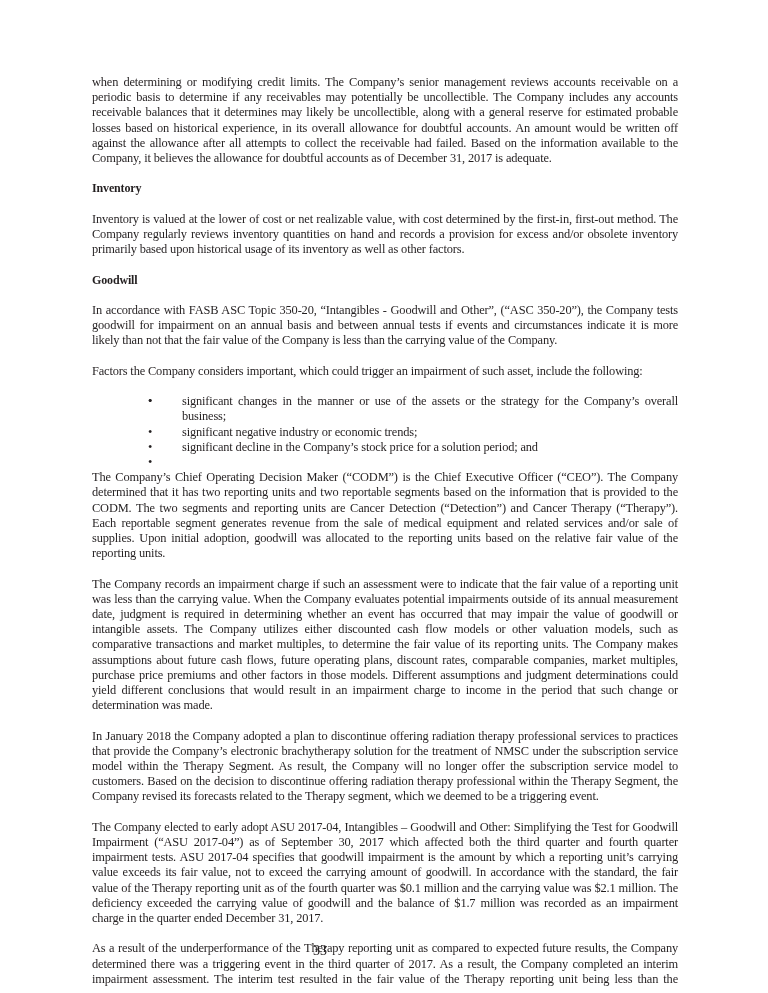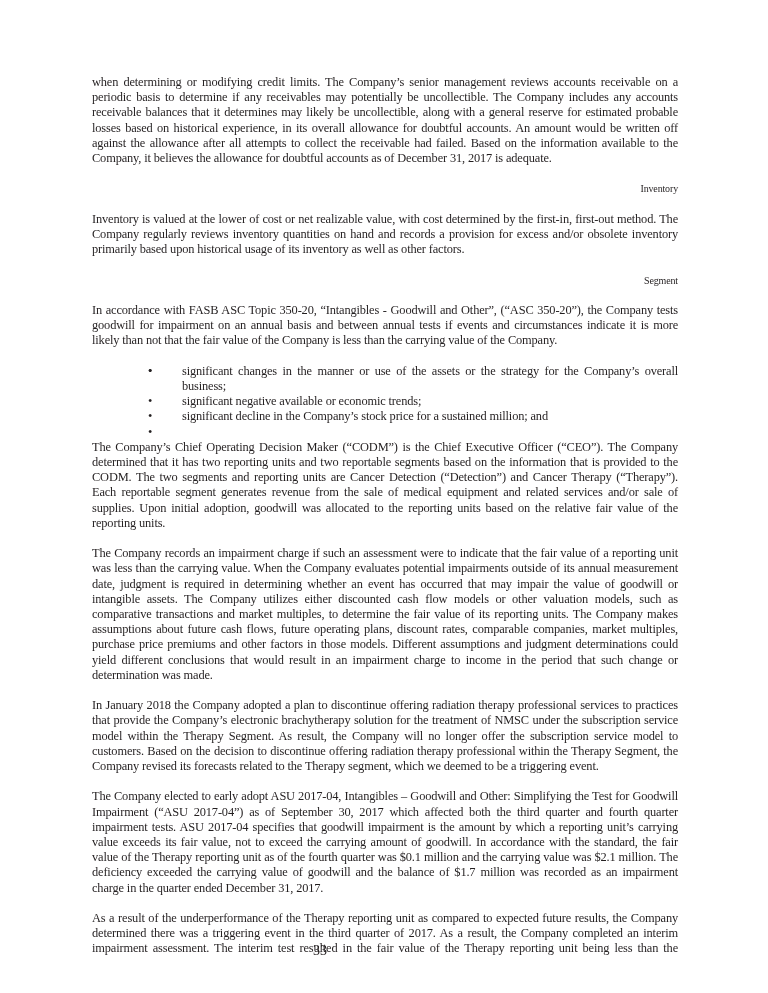--- a/index.html
+++ b/index.html
@@ -4,46 +4,47 @@
 <style>
   html, body { margin: 0; padding: 0; background: #ffffff; }
   body { width: 768px; height: 993px; position: relative; overflow: hidden; }
   .page {
     position: absolute; left: 92px; top: 75px; width: 586px;
     font-family: "Liberation Serif", serif; font-size: 12.4px; line-height: 15.2px;
     color: #231f20; letter-spacing: -0.15px;
   }
   p { margin: 0 0 15.2px 0; text-align: justify; }
   p.last-line-left { text-align-last: left; }
-  h3 { font-size: 10px; font-weight: normal; margin: 0 0 15.2px 0; line-height: 15.2px; text-align: right; }
+  h3 { font-size: 12px; font-weight: bold; margin: 0 0 15.2px 0; line-height: 15.2px; }
   ul.bullets { list-style: none; margin: 0 0 15.2px 0; padding: 0; }
   ul.bullets li { position: relative; padding-left: 90px; text-align: justify; }
   ul.bullets li .bullet { position: absolute; left: 56px; top: 0; }
   .page-number {
     position: absolute; left: 0; width: 640px; top: 943px; text-align: center;
     font-family: "Liberation Serif", serif; font-size: 14px; color: #231f20;
   }
 </style>
 </head>
 <body>
 
 <div class="page">
   <p class="last-line-left">when determining or modifying credit limits. The Company’s senior management reviews accounts receivable on a periodic basis to determine if any receivables may potentially be uncollectible. The Company includes any accounts receivable balances that it determines may likely be uncollectible, along with a general reserve for estimated probable losses based on historical experience, in its overall allowance for doubtful accounts. An amount would be written off against the allowance after all attempts to collect the receivable had failed. Based on the information available to the Company, it believes the allowance for doubtful accounts as of December 31, 2017 is adequate.</p>
 
   <h3>Inventory</h3>
   <p class="last-line-left">Inventory is valued at the lower of cost or net realizable value, with cost determined by the first-in, first-out method. The Company regularly reviews inventory quantities on hand and records a provision for excess and/or obsolete inventory primarily based upon historical usage of its inventory as well as other factors.</p>
 
-  <h3>Segment</h3>
+  <h3>Goodwill</h3>
   <p class="last-line-left">In accordance with FASB ASC Topic 350-20, “Intangibles - Goodwill and Other”, (“ASC 350-20”), the Company tests goodwill for impairment on an annual basis and between annual tests if events and circumstances indicate it is more likely than not that the fair value of the Company is less than the carrying value of the Company.</p>
+  <p class="last-line-left">Factors the Company considers important, which could trigger an impairment of such asset, include the following:</p>
 
   <ul class="bullets">
     <li><span class="bullet">•</span></li>
     <li><span class="bullet">•</span><span>significant changes in the manner or use of the assets or the strategy for the Company’s overall business;</span></li>
-    <li><span class="bullet">•</span><span>significant negative available or economic trends;</span></li>
-    <li><span class="bullet">•</span><span>significant decline in the Company’s stock price for a sustained million; and</span></li>
+    <li><span class="bullet">•</span><span>significant negative industry or economic trends;</span></li>
+    <li><span class="bullet">•</span><span>significant decline in the Company’s stock price for a solution period; and</span></li>
     <li><span class="bullet">•</span></li>
   </ul>
 
   <p class="last-line-left">The Company’s Chief Operating Decision Maker (“CODM”) is the Chief Executive Officer (“CEO”). The Company determined that it has two reporting units and two reportable segments based on the information that is provided to the CODM. The two segments and reporting units are Cancer Detection (“Detection”) and Cancer Therapy (“Therapy”). Each reportable segment generates revenue from the sale of medical equipment and related services and/or sale of supplies. Upon initial adoption, goodwill was allocated to the reporting units based on the relative fair value of the reporting units.</p>
   <p class="last-line-left">The Company records an impairment charge if such an assessment were to indicate that the fair value of a reporting unit was less than the carrying value. When the Company evaluates potential impairments outside of its annual measurement date, judgment is required in determining whether an event has occurred that may impair the value of goodwill or intangible assets. The Company utilizes either discounted cash flow models or other valuation models, such as comparative transactions and market multiples, to determine the fair value of its reporting units. The Company makes assumptions about future cash flows, future operating plans, discount rates, comparable companies, market multiples, purchase price premiums and other factors in those models. Different assumptions and judgment determinations could yield different conclusions that would result in an impairment charge to income in the period that such change or determination was made.</p>
   <p class="last-line-left">In January 2018 the Company adopted a plan to discontinue offering radiation therapy professional services to practices that provide the Company’s electronic brachytherapy solution for the treatment of NMSC under the subscription service model within the Therapy Segment. As result, the Company will no longer offer the subscription service model to customers. Based on the decision to discontinue offering radiation therapy professional within the Therapy Segment, the Company revised its forecasts related to the Therapy segment, which we deemed to be a triggering event.</p>
   <p class="last-line-left">The Company elected to early adopt ASU 2017-04, Intangibles – Goodwill and Other: Simplifying the Test for Goodwill Impairment (“ASU 2017-04”) as of September 30, 2017 which affected both the third quarter and fourth quarter impairment tests. ASU 2017-04 specifies that goodwill impairment is the amount by which a reporting unit’s carrying value exceeds its fair value, not to exceed the carrying amount of goodwill. In accordance with the standard, the fair value of the Therapy reporting unit as of the fourth quarter was $0.1 million and the carrying value was $2.1 million. The deficiency exceeded the carrying value of goodwill and the balance of $1.7 million was recorded as an impairment charge in the quarter ended December 31, 2017.</p>
   <p style="text-align-last: justify;">As a result of the underperformance of the Therapy reporting unit as compared to expected future results, the Company determined there was a triggering event in the third quarter of 2017. As a result, the Company completed an interim impairment assessment. The interim test resulted in the fair value of the Therapy reporting unit being less than the</p>
 </div>
 

